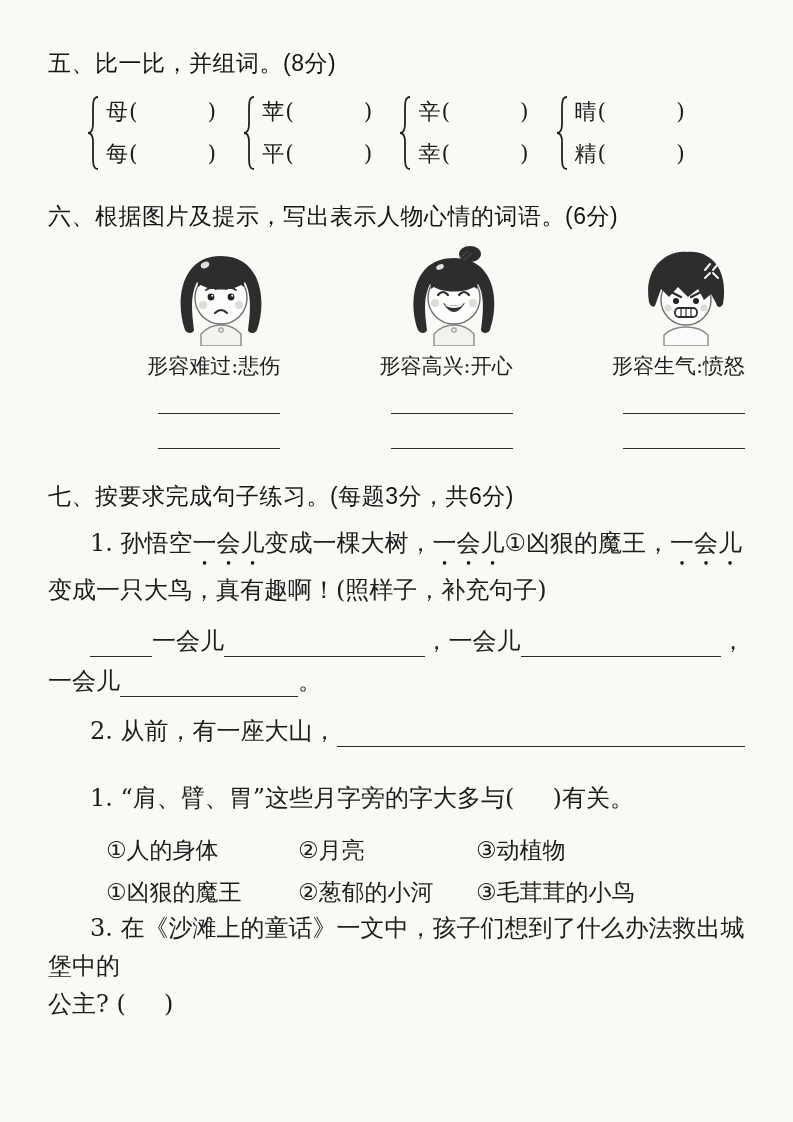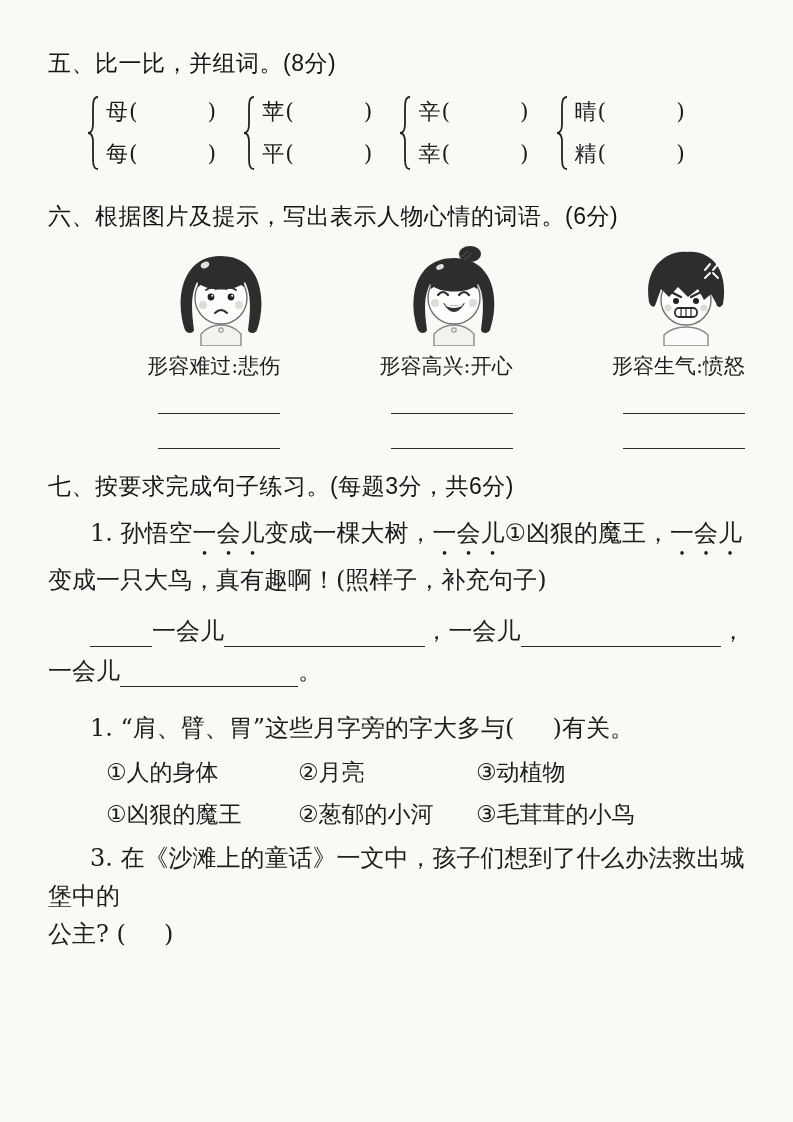--- a/index.html
+++ b/index.html
@@ -38,26 +38,26 @@
     text-emphasis:filled dot #1d1d1d;
     text-emphasis-position:under right;
   }
   .fill-line{display:flex;align-items:flex-end;font-size:24px;margin:0;white-space:nowrap;}
   .blank{display:inline-block;border-bottom:1.6px solid #2a2a2a;height:26px;}
   .blank.grow{flex:1;}
   .w62{width:62px;}
   .w175{width:178px;}
   
   .opts{position:relative;height:36px;margin-top:6px;font-size:23px;}
-  .opt{position:absolute;top:4px;white-space:nowrap;}
+  .opt{position:absolute;top:12px;white-space:nowrap;}
   .opt.o1{left:58px;}
   .opt.o2{left:250px;}
   .opt.o3{left:428px;}
   
-  .mt-sec{margin-top:22px;}
+  .mt-sec{margin-top:32px;}
   .mt12{margin-top:12px;}
   .mt16{margin-top:16px;}
   .mt8{margin-top:8px;}
   .mt18{margin-top:18px;}
   .pl42{padding-left:42px;}
 </style>
 </head>
 <body>
 
 <div class="page">
@@ -234,20 +234,24 @@
         <span class="blank grow"></span>
         <span>，</span>
       </p>
 
     <p class="fill-line mt8">
         <span>一会儿</span>
         <span class="blank w175"></span>
         <span>。</span>
       </p>
 
+    <p class="fill-line mt18 pl42">
+        <span>2. 从前，有一座大山，</span>
+        <span class="blank grow"></span>
+      </p>
 
   </section>
 
   <section class="mt-sec">
 
     <p class="bodytext indent mt12">1. “肩、臂、胃”这些月字旁的字大多与(&nbsp;&nbsp;&nbsp;&nbsp;&nbsp;)有关。</p>
     <div class="opts">
       <span class="opt o1">①人的身体</span>
       <span class="opt o2">②月亮</span>
       <span class="opt o3">③动植物</span>

